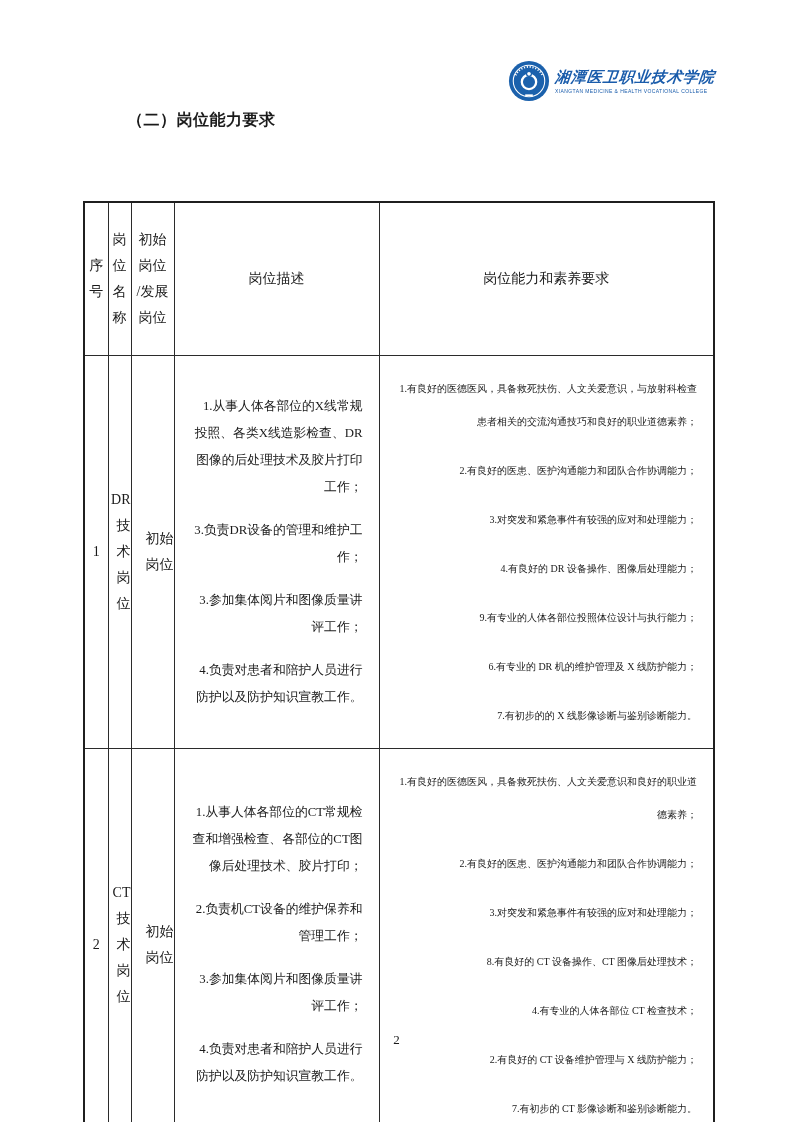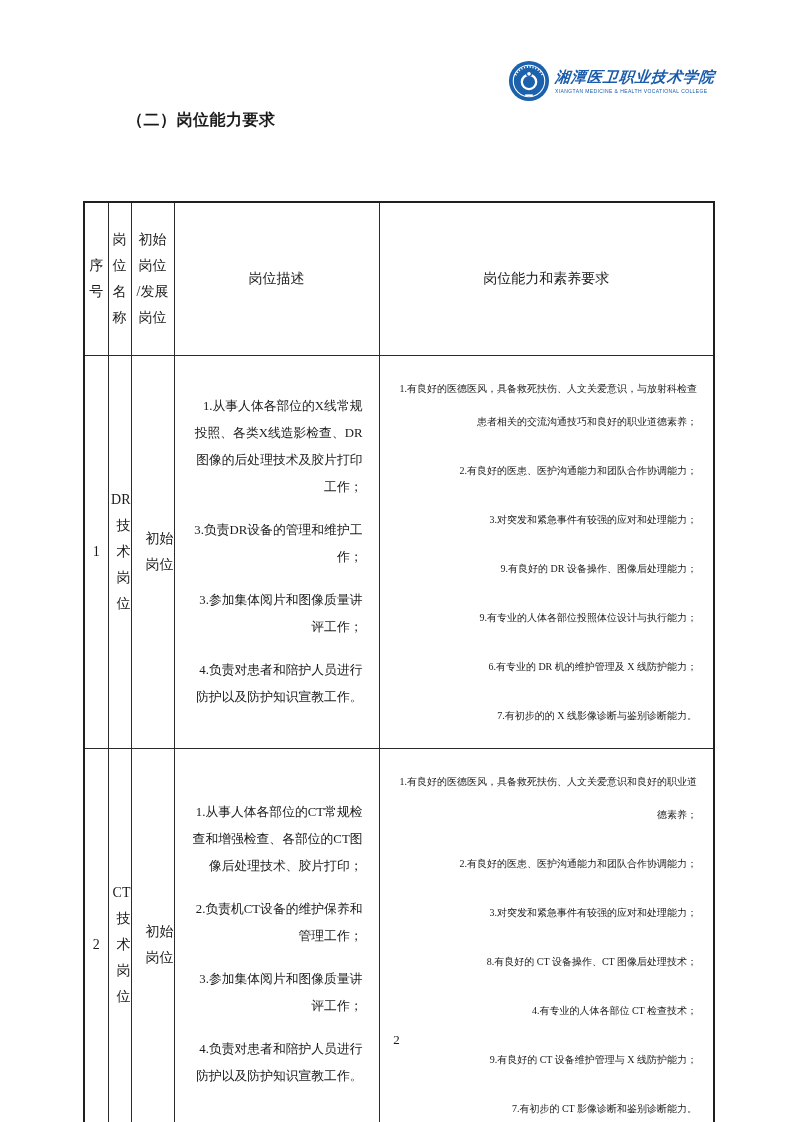--- a/index.html
+++ b/index.html
@@ -129,21 +129,21 @@
       <td class="c-desc">
         <p class="cell-item">1.从事人体各部位的X线常规投照、各类X线造影检查、DR图像的后处理技术及胶片打印工作；</p>
         <p class="cell-item">3.负责DR设备的管理和维护工作；</p>
         <p class="cell-item">3.参加集体阅片和图像质量讲评工作；</p>
         <p class="cell-item">4.负责对患者和陪护人员进行防护以及防护知识宣教工作。</p>
       </td>
       <td class="c-req">
         <p class="cell-item">1.有良好的医德医风，具备救死扶伤、人文关爱意识，与放射科检查患者相关的交流沟通技巧和良好的职业道德素养；</p>
         <p class="cell-item">2.有良好的医患、医护沟通能力和团队合作协调能力；</p>
         <p class="cell-item">3.对突发和紧急事件有较强的应对和处理能力；</p>
-        <p class="cell-item">9.有良好的 DR 设备操作、图像后处理能力；</p>
+        <p class="cell-item">4.有良好的 DR 设备操作、图像后处理能力；</p>
         <p class="cell-item">9.有专业的人体各部位投照体位设计与执行能力；</p>
         <p class="cell-item">6.有专业的 DR 机的维护管理及 X 线防护能力；</p>
         <p class="cell-item">7.有初步的的 X 线影像诊断与鉴别诊断能力。</p>
       </td>
     </tr>
 
     <tr style="height:257px">
       <td class="c-seq">2</td>
       <td class="c-vert">CT
 技
@@ -157,21 +157,21 @@
         <p class="cell-item">2.负责机CT设备的维护保养和管理工作；</p>
         <p class="cell-item">3.参加集体阅片和图像质量讲评工作；</p>
         <p class="cell-item">4.负责对患者和陪护人员进行防护以及防护知识宣教工作。</p>
       </td>
       <td class="c-req">
         <p class="cell-item">1.有良好的医德医风，具备救死扶伤、人文关爱意识和良好的职业道德素养；</p>
         <p class="cell-item">2.有良好的医患、医护沟通能力和团队合作协调能力；</p>
         <p class="cell-item">3.对突发和紧急事件有较强的应对和处理能力；</p>
         <p class="cell-item">8.有良好的 CT 设备操作、CT 图像后处理技术；</p>
         <p class="cell-item">4.有专业的人体各部位 CT 检查技术；</p>
-        <p class="cell-item">9.有良好的 CT 设备维护管理与 X 线防护能力；</p>
+        <p class="cell-item">2.有良好的 CT 设备维护管理与 X 线防护能力；</p>
         <p class="cell-item">7.有初步的 CT 影像诊断和鉴别诊断能力。</p>
       </td>
     </tr>
   </tbody>
     </table>
 
   <div class="page-number">2</div>
 
 </div>
 

